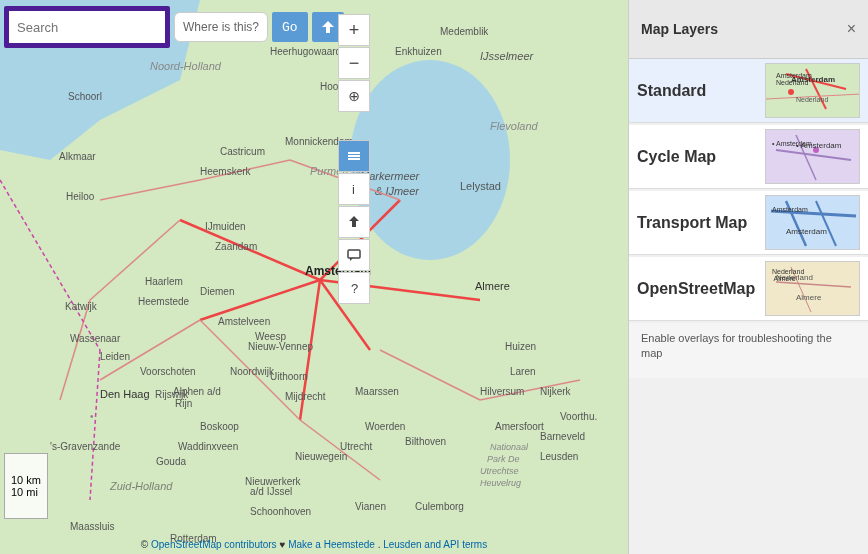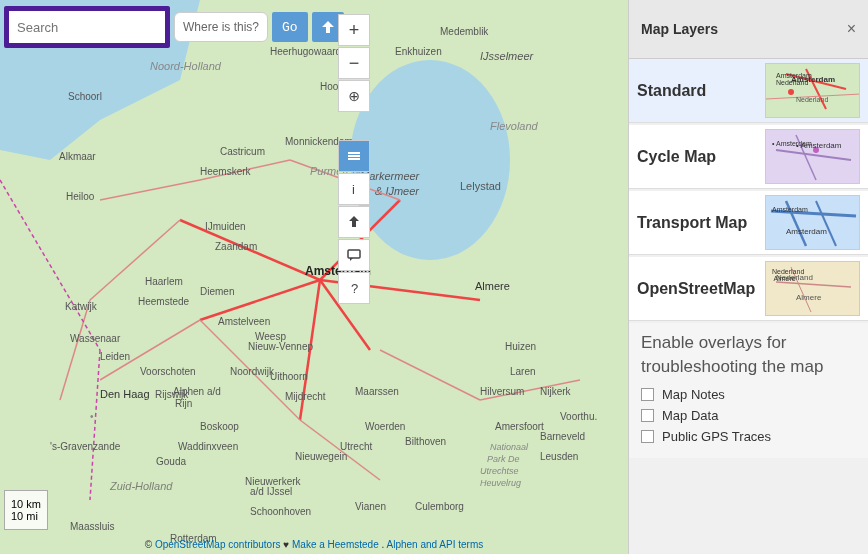--- a/index.html
+++ b/index.html
@@ -122,24 +122,24 @@
     }
 
     .side-ctrl-btn.active {
       background: #5b9bd5;
       color: white;
     }
 
     
     #scale-bar {
       position: absolute;
-      bottom: 24px;
+      bottom: 35px;
       left: 4px;
       background: rgba(255,255,255,0.8);
-      padding: 7px 6px;
+      padding: 20px 6px;
       font-size: 11px;
       z-index: 100;
       border: 1px solid #aaa;
     }
 
     
     #attribution {
       position: absolute;
       bottom: 4px;
       left: 50%;
@@ -277,21 +277,21 @@
       left: 6px;
     }
 
     
     #overlays-section {
       padding: 8px 12px;
       background: #f5f5f5;
     }
 
     #overlays-label {
-      font-size: 17px;
+      font-size: 11px;
       color: #555;
       margin-bottom: 8px;
       line-height: 1.4;
     }
 
     .overlay-item {
       display: flex;
       align-items: center;
       margin-bottom: 6px;
       cursor: pointer;
@@ -482,21 +482,21 @@
     <div>10 km</div>
     <div>10 mi</div>
   </div>
 
   <div id="attribution">
     <span>©</span>
     <a href="#"> OpenStreetMap contributors</a>
     <span>♥</span>
     <a href="#">Make a Heemstede</a>
     <span>.</span>
-    <a href="#">Alphen and API terms</a>
+    <a href="#">Leusden and API terms</a>
   </div>
 </div>
 
 <div id="right-panel">
   <div id="panel-header">
     <span id="panel-title">Map Layers</span>
     <button id="panel-close">×</button>
   </div>
 
   <div id="layers-list">
@@ -539,28 +539,14 @@
       <line x1="10" y1="20" x2="85" y2="25" stroke="#c88" stroke-width="1.5"></line>
       <line x1="25" y1="5" x2="45" y2="50" stroke="#c88" stroke-width="1"></line>
       <text x="10" y="18" font-size="8" fill="#555">Nederland</text>
       <text x="30" y="38" font-size="8" fill="#555">Almere</text>
     </svg></div>
       </div>
     </div>
 
   <div id="overlays-section">
     <div id="overlays-label">Enable overlays for troubleshooting the map</div>
-    <div id="overlays-list">
-        <div class="overlay-item">
-          <div class="overlay-checkbox"></div>
-          <span class="overlay-text">Map Notes</span>
-        </div>
-        <div class="overlay-item">
-          <div class="overlay-checkbox"></div>
-          <span class="overlay-text">Map Data</span>
-        </div>
-        <div class="overlay-item">
-          <div class="overlay-checkbox"></div>
-          <span class="overlay-text">Public GPS Traces</span>
-        </div>
-      </div>
   </div>
 </div>
 
 </body></html>

